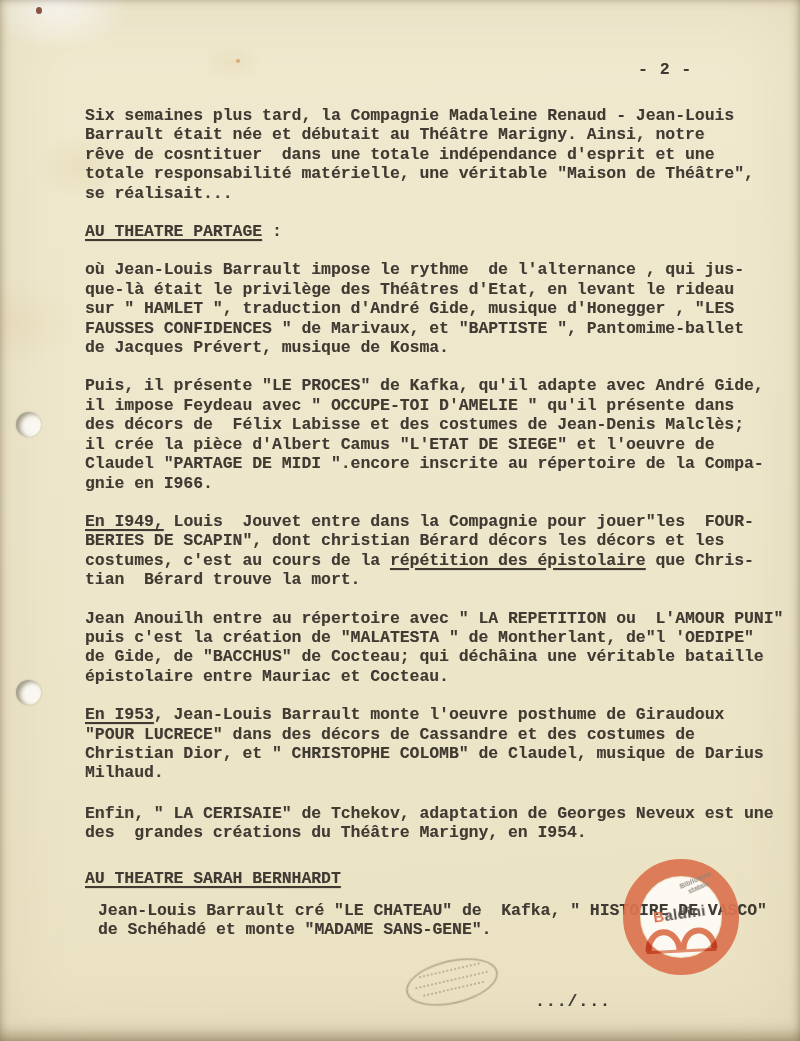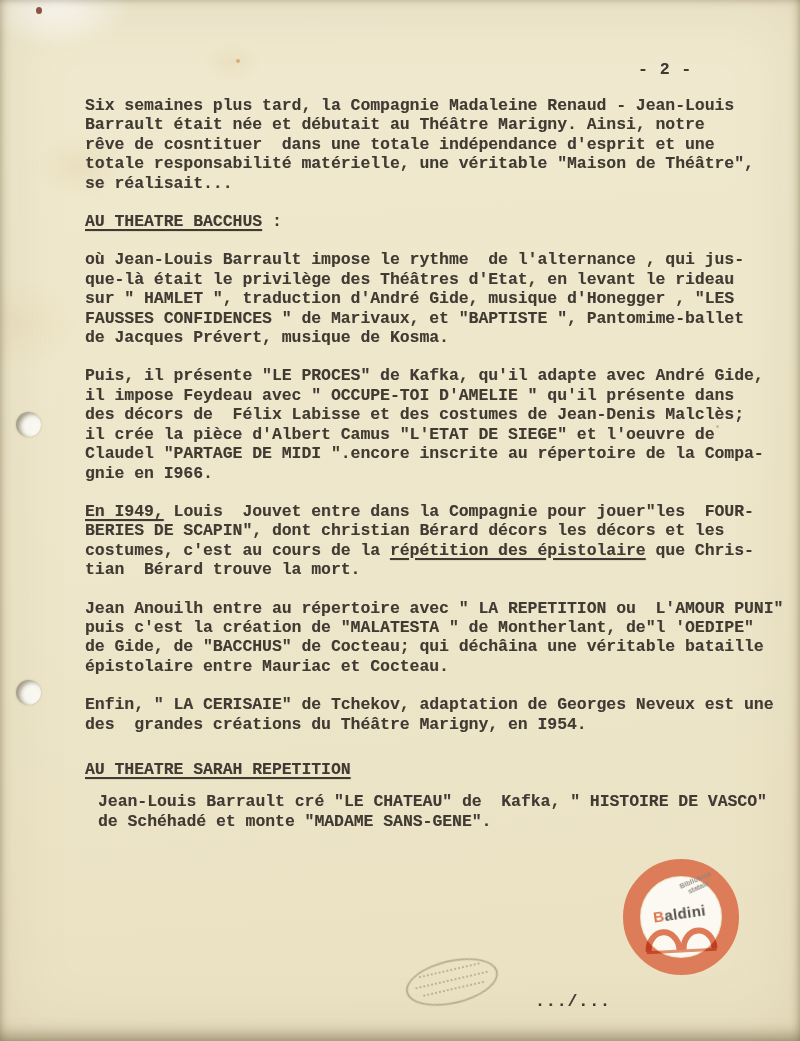--- a/index.html
+++ b/index.html
@@ -39,21 +39,21 @@
   .hole1{top:412px;}
   .hole2{top:680px;}
 
   .page-number{
     position:absolute;left:638px;top:60px;z-index:3;
     font-size:16.4px;font-weight:700;color:#3f3a33;
     letter-spacing:1px;
     text-shadow:.3px .3px 0 rgba(60,50,40,.4);
   }
   .text-col{
-    position:absolute;left:85px;top:96px;width:712px;z-index:3;
+    position:absolute;left:85px;top:106px;width:712px;z-index:3;
     font-size:16.4px;line-height:19.4px;font-weight:700;color:#403a33;
     text-shadow:.3px .3px 0 rgba(60,50,40,.35);
   }
   .para{margin:0 0 19px 0;white-space:pre-wrap;}
   .para span{white-space:pre-wrap;}
   .mb21{margin-bottom:21px;}
   .mb26{margin-bottom:26px;}
   .mb13{margin-bottom:13px;}
   .indent{padding-left:13px;}
   .u{
@@ -125,21 +125,21 @@
   <div class="stamp-under"></div>
 
   <div class="text-col">
     <p class="para"><span>Six semaines plus tard, la Compagnie Madaleine Renaud - Jean-Louis
 Barrault était née et débutait au Théâtre Marigny. Ainsi, notre
 rêve de cosntituer  dans une totale indépendance d'esprit et une
 totale responsabilité matérielle, une véritable "Maison de Théâtre",
 se réalisait...</span></p>
 
 
-    <p class="para"><span class="u">AU THEATRE BACCHUS</span><span> :</span></p>
+    <p class="para"><span class="u">AU THEATRE PARTAGE</span><span> :</span></p>
 
     <p class="para"><span>où Jean-Louis Barrault impose le rythme  de l'alternance , qui jus-
 que-là était le privilège des Théâtres d'Etat, en levant le rideau
 sur " HAMLET ", traduction d'André Gide, musique d'Honegger , "LES
 FAUSSES CONFIDENCES " de Marivaux, et "BAPTISTE ", Pantomime-ballet
 de Jacques Prévert, musique de Kosma.</span></p>
 
     <p class="para"><span>Puis, il présente "LE PROCES" de Kafka, qu'il adapte avec André Gide,
 il impose Feydeau avec " OCCUPE-TOI D'AMELIE " qu'il présente dans
 des décors de  Félix Labisse et des costumes de Jean-Denis Malclès;
@@ -150,25 +150,29 @@
     <p class="para"><span class="u">En I949,</span><span> Louis  Jouvet entre dans la Compagnie pour jouer"les  FOUR-
 BERIES DE SCAPIN", dont christian Bérard décors les décors et les
 costumes, c'est au cours de la </span><span class="u">répétition des épistolaire</span><span> que Chris-
 tian  Bérard trouve la mort.</span></p>
 
     <p class="para"><span>Jean Anouilh entre au répertoire avec " LA REPETITION ou  L'AMOUR PUNI"
 puis c'est la création de "MALATESTA " de Montherlant, de"l 'OEDIPE"
 de Gide, de "BACCHUS" de Cocteau; qui déchâina une véritable bataille
 épistolaire entre Mauriac et Cocteau.</span></p>
 
+    <p class="para mb21"><span class="u">En I953</span><span>, Jean-Louis Barrault monte l'oeuvre posthume de Giraudoux
+"POUR LUCRECE" dans des décors de Cassandre et des costumes de
+Christian Dior, et " CHRISTOPHE COLOMB" de Claudel, musique de Darius
+Milhaud.</span></p>
 
     <p class="para mb26"><span>Enfin, " LA CERISAIE" de Tchekov, adaptation de Georges Neveux est une
 des  grandes créations du Théâtre Marigny, en I954.</span></p>
 
-    <p class="para mb13"><span class="u">AU THEATRE SARAH REPETITION</span></p>
+    <p class="para mb13"><span class="u">AU THEATRE SARAH BERNHARDT</span></p>
 
     <p class="para indent"><span>Jean-Louis Barrault cré "LE CHATEAU" de  Kafka, " HISTOIRE DE VASCO"
 de Schéhadé et monte "MADAME SANS-GENE".</span></p>
   </div>
 
   <div class="continuation">.../...</div>
 
   <div class="stamp-over">
     <div class="ring"></div>
     <div class="lib-small">

